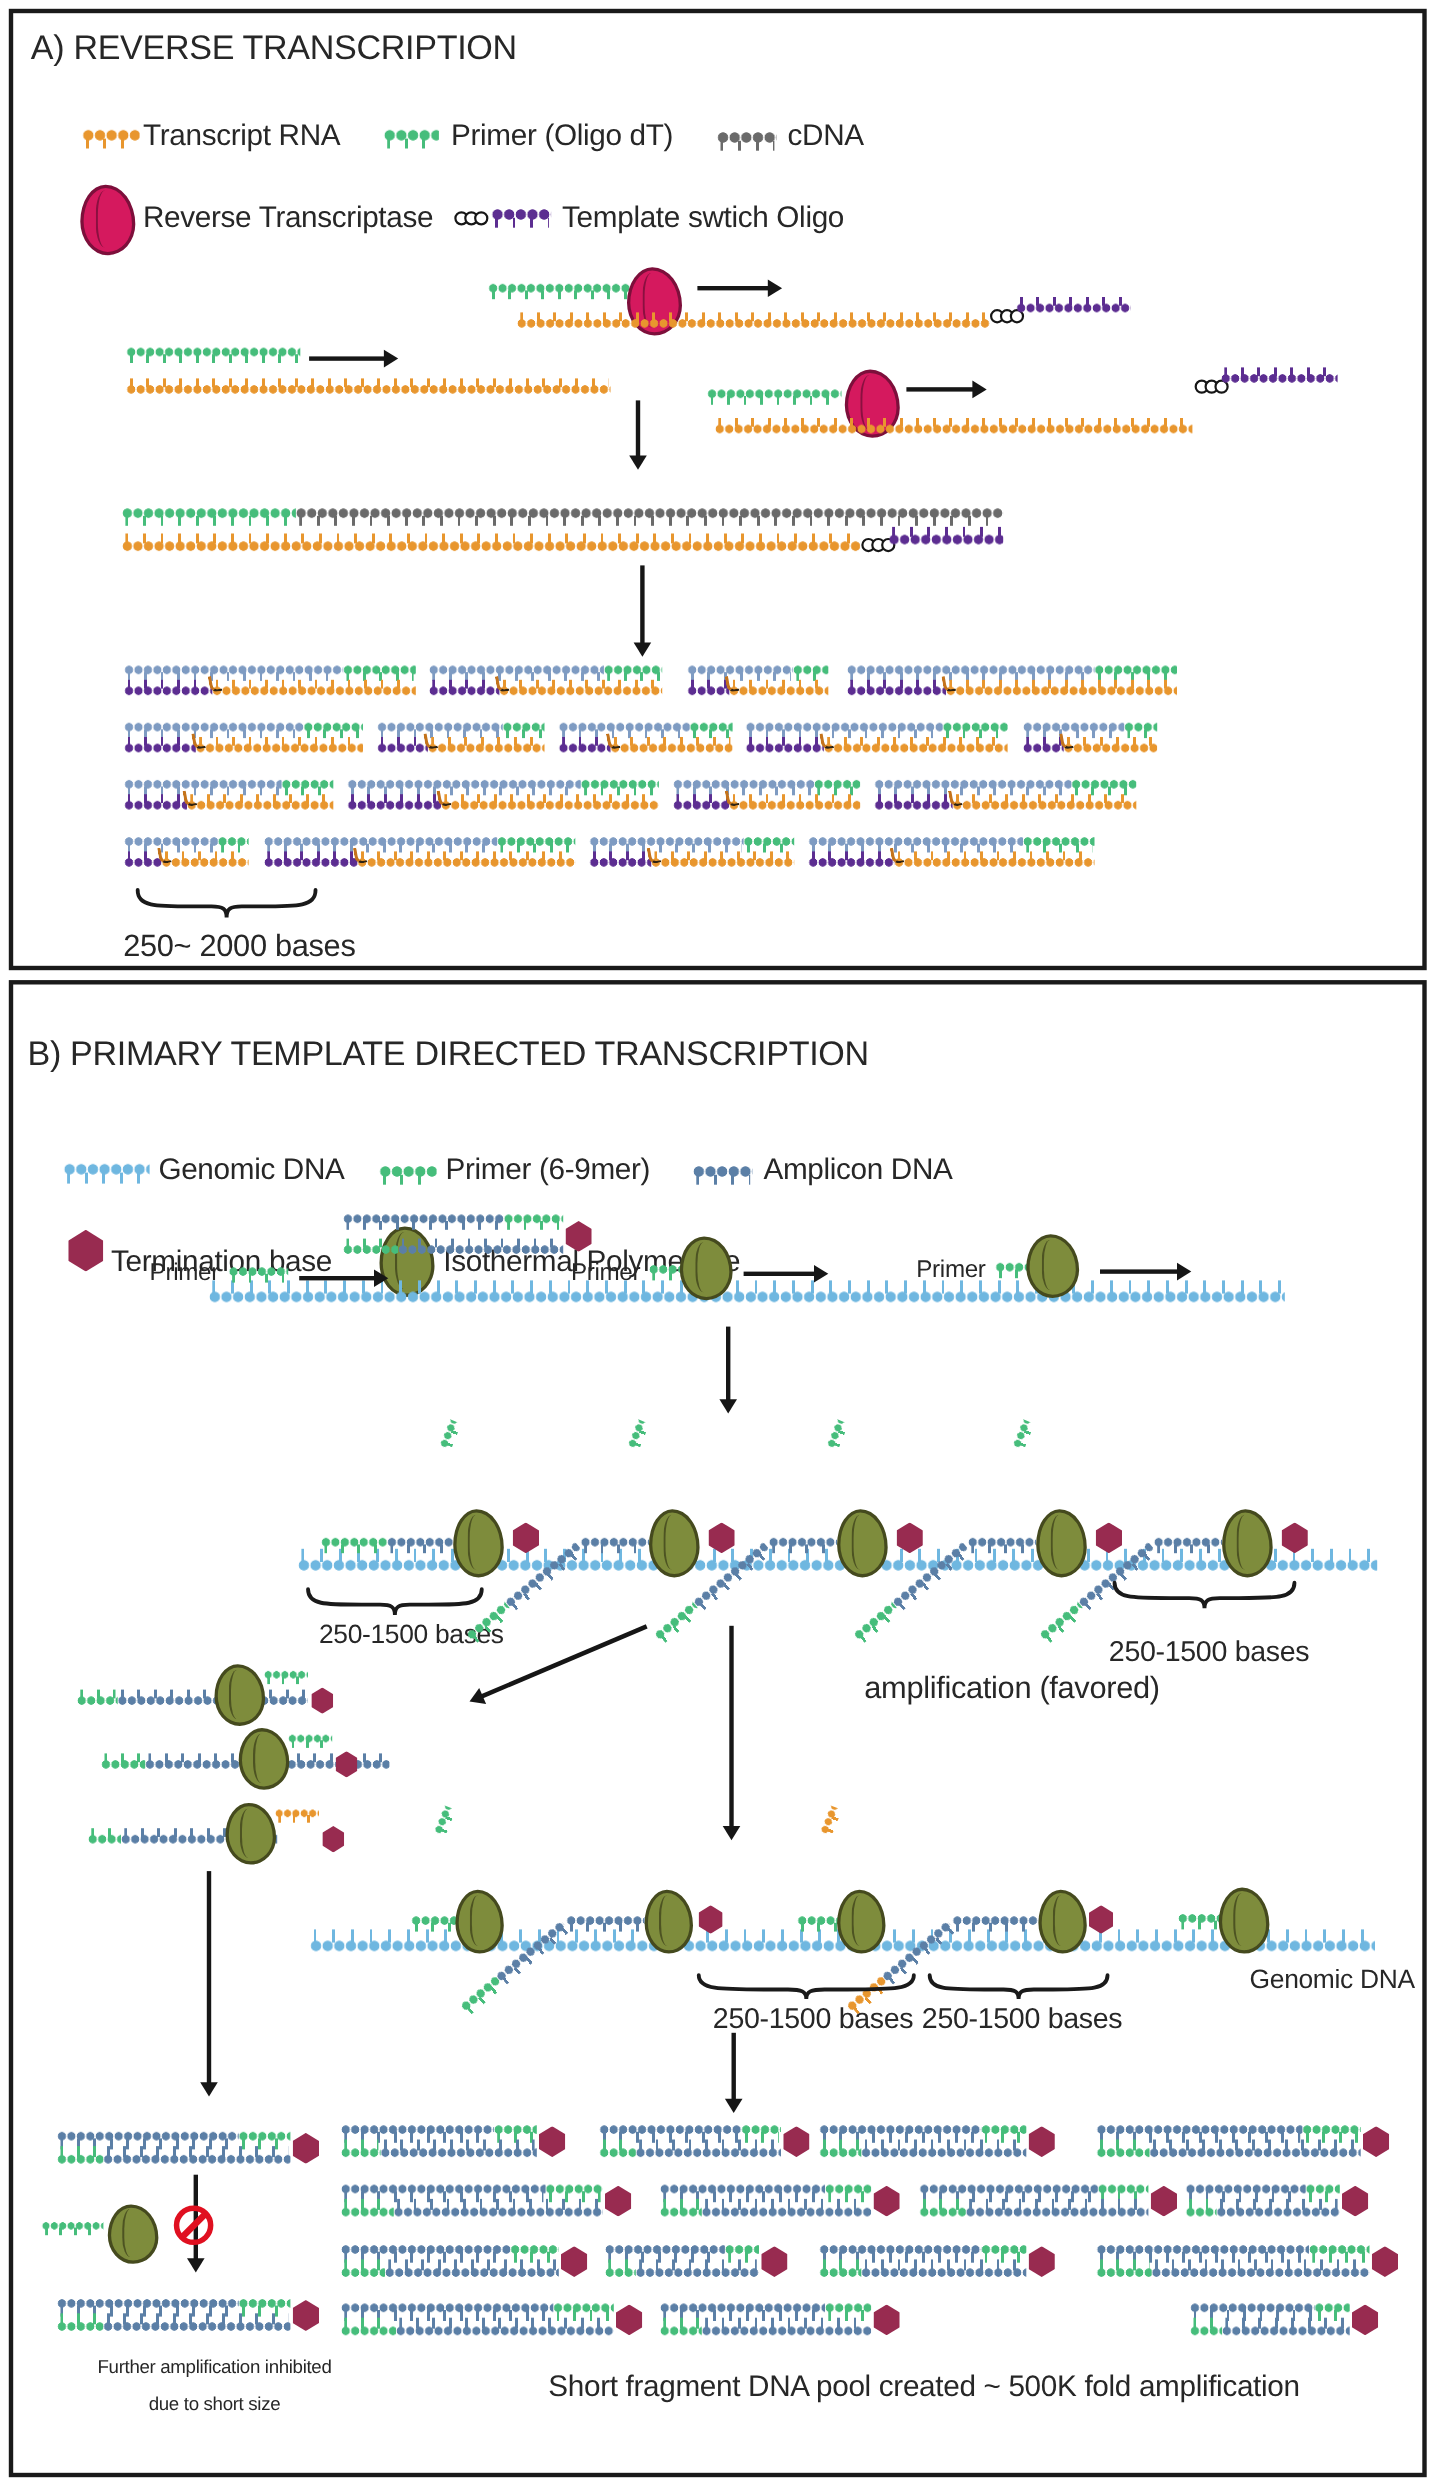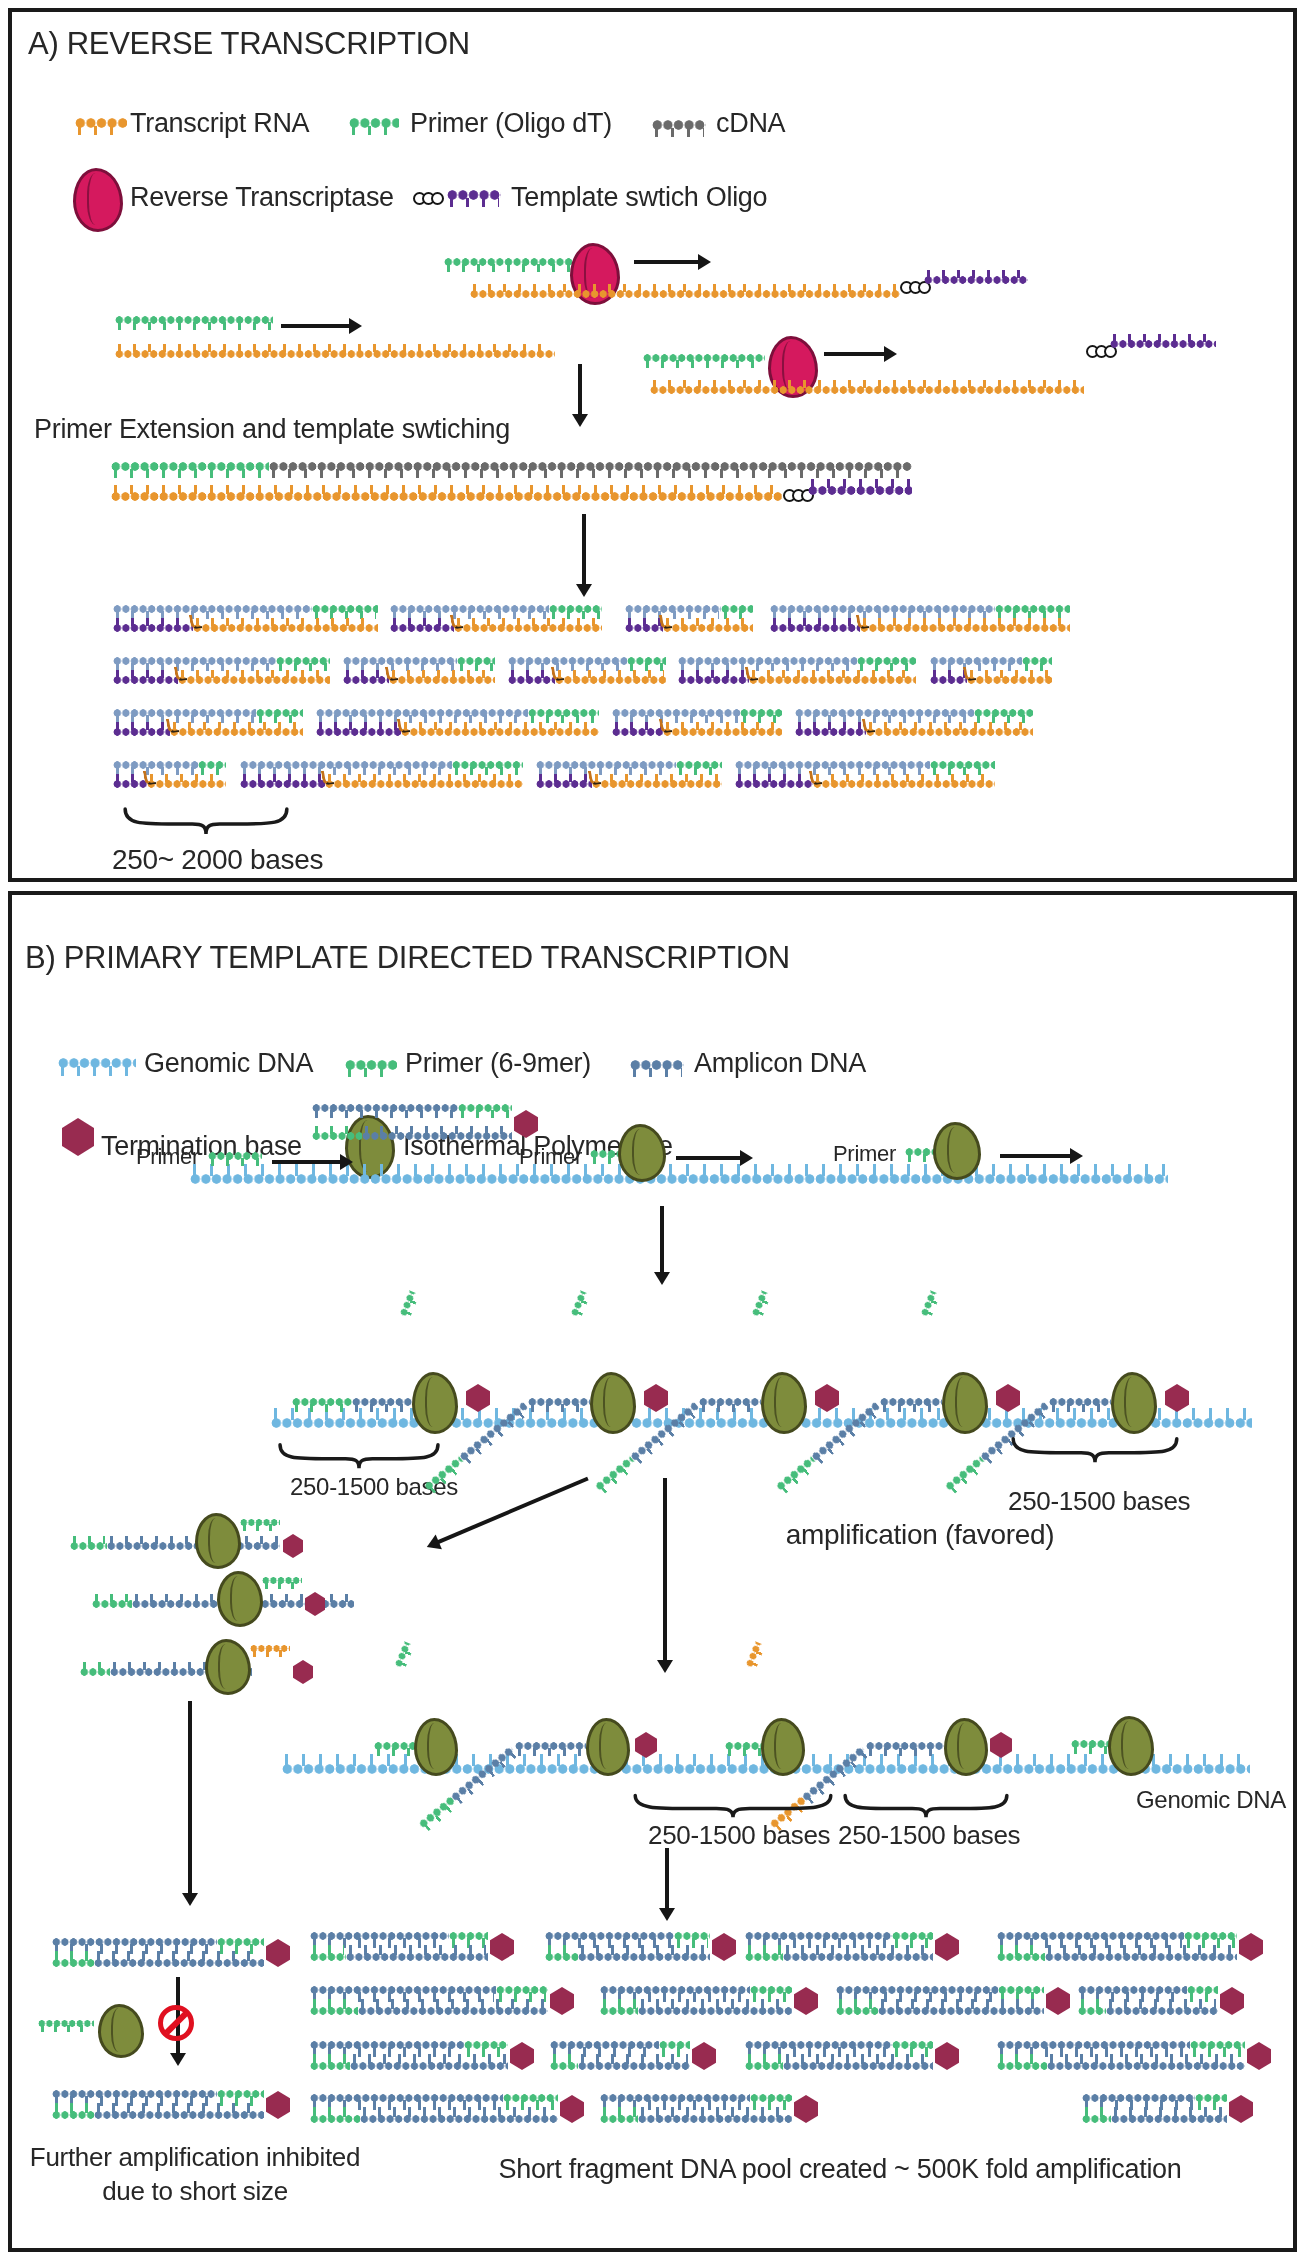--- a/index.html
+++ b/index.html
@@ -4,21 +4,21 @@
 <style>
   html,body{margin:0;padding:0;background:#fff;}
   body{width:1308px;height:2256px;position:relative;font-family:"Liberation Sans",sans-serif;}
   #fig{position:absolute;left:0;top:0;width:1308px;height:2256px;}
   .panel{position:absolute;border:4px solid #1a1a1a;background:#fff;}
   .t{position:absolute;color:#272727;white-space:nowrap;letter-spacing:-0.3px;}
   .t30{font-size:31px;}
   .t27{font-size:27px;}
   .t28{font-size:28px;}
   .t26{font-size:26px;}
-  .t25{font-size:26px;}
+  .t25{font-size:17px;}
   .t24{font-size:24px;}
   .t22{font-size:22px;}
   .ctr{text-align:center;white-space:normal;}
   
   .st{position:absolute;display:flex;--b:8px;--t:8px;--p:15px;}
   .st i{display:block;height:var(--b);position:relative;
         background-image:radial-gradient(circle closest-side,var(--c) 88%,transparent);
         background-size:calc(var(--b) + .6px) var(--b);background-repeat:repeat-x;}
   .dn i::after,.up i::after{content:"";position:absolute;left:3px;right:2px;height:var(--t);
         background-image:repeating-linear-gradient(90deg,var(--c) 0 2.6px,transparent 2.6px var(--p));}
@@ -50,21 +50,20 @@
 
   <div class="panel" style="left:8px;top:8px;width:1281px;height:866px;"></div>
   <div class="panel" style="left:8px;top:891px;width:1281px;height:1353px;"></div>
 
   <div class="t t30" style="left:28px;top:26px;">A) REVERSE TRANSCRIPTION</div>
   <div class="t t27" style="left:130px;top:108px;">Transcript RNA</div>
   <div class="t t27" style="left:410px;top:108px;">Primer (Oligo dT)</div>
   <div class="t t27" style="left:716px;top:108px;">cDNA</div>
   <div class="t t27" style="left:130px;top:182px;">Reverse Transcriptase</div>
   <div class="t t27" style="left:511px;top:182px;">Template swtich Oligo</div>
-  <div class="t t27" style="left:34px;top:414px;">Primer Extension and template swtiching</div>
   <div class="t t28" style="left:112px;top:844px;">250~ 2000 bases</div>
 
   <div class="t t30" style="left:25px;top:940px;">B) PRIMARY TEMPLATE DIRECTED TRANSCRIPTION</div>
   <div class="t t27" style="left:144px;top:1048px;">Genomic DNA</div>
   <div class="t t27" style="left:405px;top:1048px;">Primer (6-9mer)</div>
   <div class="t t27" style="left:694px;top:1048px;">Amplicon DNA</div>
   <div class="t t27" style="left:101px;top:1131px;">Termination base</div>
   <div class="t t27" style="left:403px;top:1131px;">Isothermal Polymerase</div>
 
   <div class="t t22" style="left:136px;top:1144px;">Primer</div>

